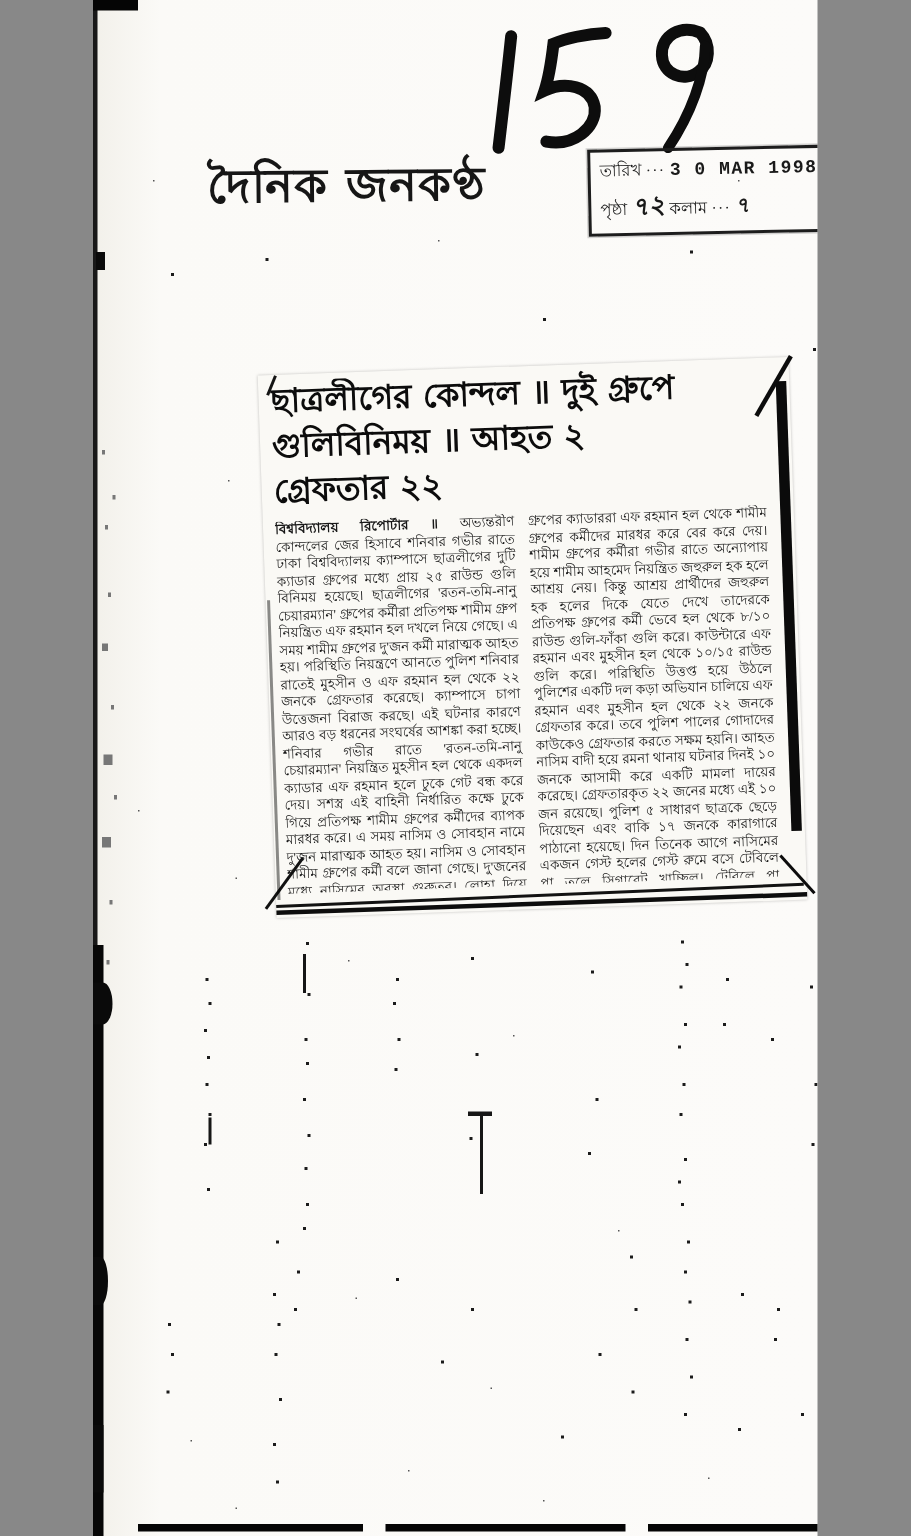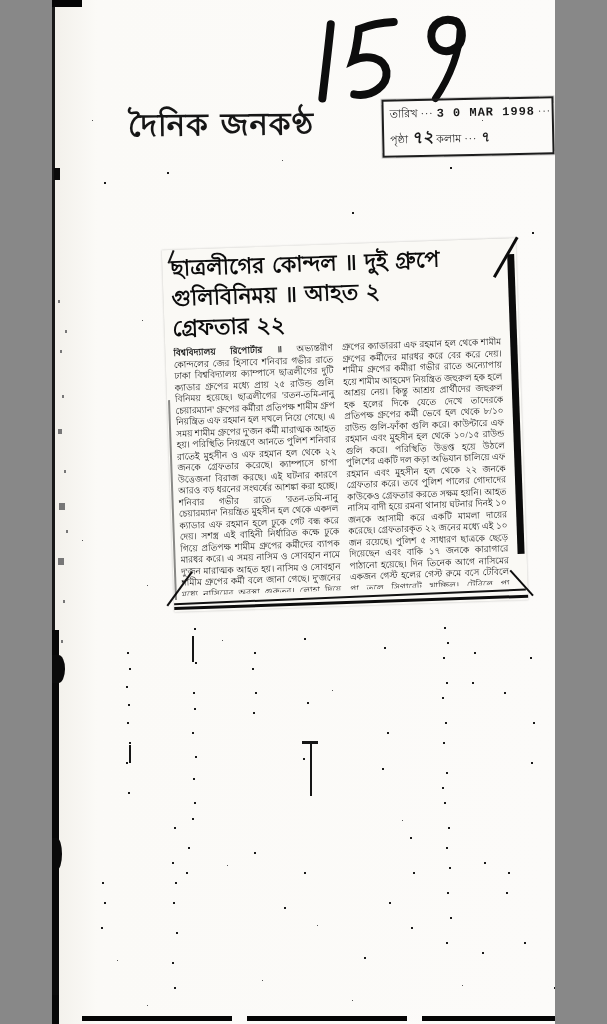--- a/index.html
+++ b/index.html
@@ -4,21 +4,20 @@
 <style>
   html,body{margin:0;padding:0;background:#888;}
   .page{
     position:relative;
     width:483px;height:1024px;
     margin:0 auto;
     background:linear-gradient(90deg,#f2f0ea 0px,#fbfaf7 45px,#fcfbf9 100%);
     overflow:hidden;
     font-family:"Liberation Serif","DejaVu Serif",serif;
     color:#141414;
-    padding-left:20px;
   }
   
   .edge-left-thin{position:absolute;left:0;top:0;width:3px;height:1024px;background:#050505;opacity:.92;}
   .edge-left-thick{position:absolute;left:0;top:630px;width:7px;height:394px;background:#070707;}
   .blob{position:absolute;background:#0a0a0a;}
   .blob.b1{left:0;top:655px;width:13px;height:28px;border-radius:0 60% 60% 0;}
   .blob.b2{left:0;top:838px;width:10px;height:32px;border-radius:0 60% 60% 0;}
   .blob.b3{left:0;top:950px;width:7px;height:45px;}
   .blob.b4{left:2px;top:168px;width:6px;height:12px;}
   .corner-top{position:absolute;left:0;top:0;width:30px;height:7px;background:#050505;}

